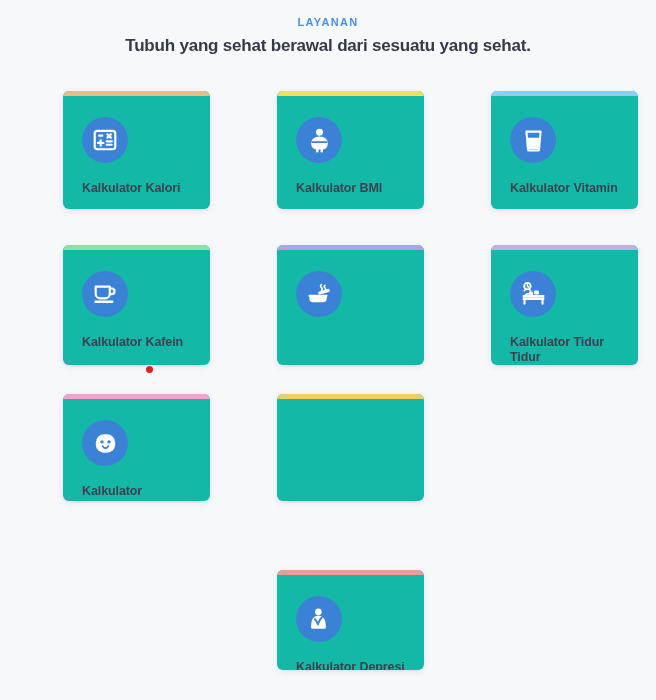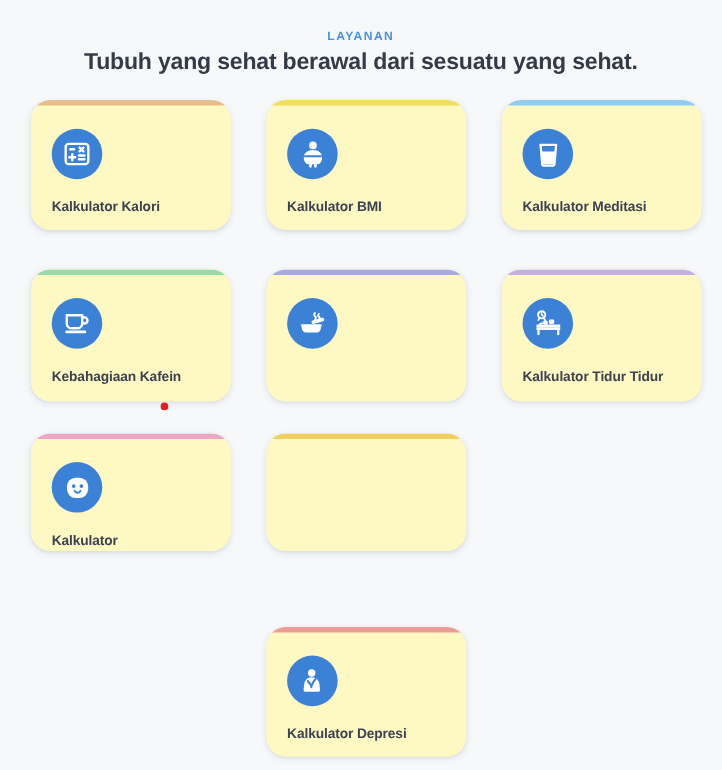--- a/index.html
+++ b/index.html
@@ -17,49 +17,50 @@
   }
 
   .page {
     position: relative;
     width: 656px;
     height: 700px;
   }
 
   
   .header {
-    padding-top: 26px;
+    padding-top: 15px;
     text-align: center;
   }
 
   .eyebrow {
     font-size: 11px;
     font-weight: bold;
     letter-spacing: 1.3px;
     color: #4a90e2;
     line-height: 14px;
   }
 
   .headline {
     margin-top: 6px;
-    font-size: 21px;
+    font-size: 17px;
     font-weight: bold;
     color: #343a46;
     line-height: 21px;
     letter-spacing: -0.2px;
   }
 
   .card {
     position: relative;
-    background: #fef9c3;
-    border-radius: 18px;
+    background: #14b8a6;
+    border-radius: 6px;
     box-shadow: 0 2px 7px rgba(40, 60, 90, 0.09),
                 0 1px 2px rgba(40, 60, 90, 0.05);
     overflow: hidden;
     cursor: pointer;
+    margin-left: 35px;
   }
 
   .card-accent {
     height: 5px;
     width: 100%;
     border-radius: 7px 7px 0 0;
   }
 
   .card-body {
     padding: 21px 19px 18px 19px;
@@ -84,21 +85,21 @@
     color: #3c4250;
     line-height: 15px;
     letter-spacing: -0.1px;
     white-space: pre-line;
   }
 
   
   .row-1 .card { height: 118px; }
   .row-2 .card { height: 120px; }
   .row-3 .card { height: 107px; }
-  .row-4 .card { height: 118px; }
+  .row-4 .card { height: 100px; }
 
   .grid-row {
     position: absolute;
     left: 28px;
     width: 612px;
     display: grid;
     grid-template-columns: repeat(3, 182px);
     column-gap: 32px;
   }
 
@@ -163,36 +164,36 @@
       </div>
       <div class="card">
         <div class="card-accent" style="background: rgb(142, 205, 239);"></div>
         <div class="card-body">
           <div class="icon-circle" style="background: rgb(59, 130, 214);">
             <svg width="25" height="25" viewBox="0 0 24 24" fill="#fff">
       <path d="M5.2 3.5h13.6l-1.5 17.2a1 1 0 0 1-1 .9H7.7a1 1 0 0 1-1-.9L5.2 3.5z" fill="none" stroke="#fff" stroke-width="2" stroke-linejoin="round"></path>
       <path d="M6.2 9.4h11.6l-1.1 11.1H7.3L6.2 9.4z"></path>
     </svg>
           </div>
-          <div class="card-label">Kalkulator Meditasi</div>
+          <div class="card-label">Kalkulator Vitamin</div>
         </div>
       </div>
     </div>
   <div class="grid-row r2 row-2">
       <div class="card">
         <div class="card-accent" style="background: rgb(150, 221, 165);"></div>
         <div class="card-body">
           <div class="icon-circle" style="background: rgb(59, 130, 214);">
             <svg width="26" height="26" viewBox="0 0 24 24" fill="#fff">
       <path d="M3.4 5.2h13v6.6a4.3 4.3 0 0 1-4.3 4.3H7.7a4.3 4.3 0 0 1-4.3-4.3V5.2z" fill="none" stroke="#fff" stroke-width="2" stroke-linejoin="round"></path>
       <path d="M16.6 6.9h1.6a2.6 2.6 0 0 1 0 5.2h-1.6" fill="none" stroke="#fff" stroke-width="2"></path>
       <rect x="2.2" y="18" width="17.6" height="2.3" rx="1.15"></rect>
     </svg>
           </div>
-          <div class="card-label">Kebahagiaan Kafein</div>
+          <div class="card-label">Kalkulator Kafein</div>
         </div>
       </div>
       <div class="card">
         <div class="card-accent" style="background: rgb(168, 169, 224);"></div>
         <div class="card-body">
           <div class="icon-circle" style="background: rgb(59, 130, 214);">
             <svg width="27" height="27" viewBox="0 0 24 24" fill="#fff">
       <path d="M13.6 3.2c-1.1 1 -.6 1.9 .1 2.6 .8 .8 .9 1.7 .1 2.6" fill="none" stroke="#fff" stroke-width="1.5" stroke-linecap="round"></path>
       <path d="M16.8 3.9c-1 .9 -.5 1.7 .1 2.3 .7 .7 .8 1.5 .1 2.3" fill="none" stroke="#fff" stroke-width="1.5" stroke-linecap="round"></path>
       <rect x="10.6" y="9.6" width="10.4" height="2.8" rx="1.1" transform="rotate(-16 10.6 9.6)"></rect>

